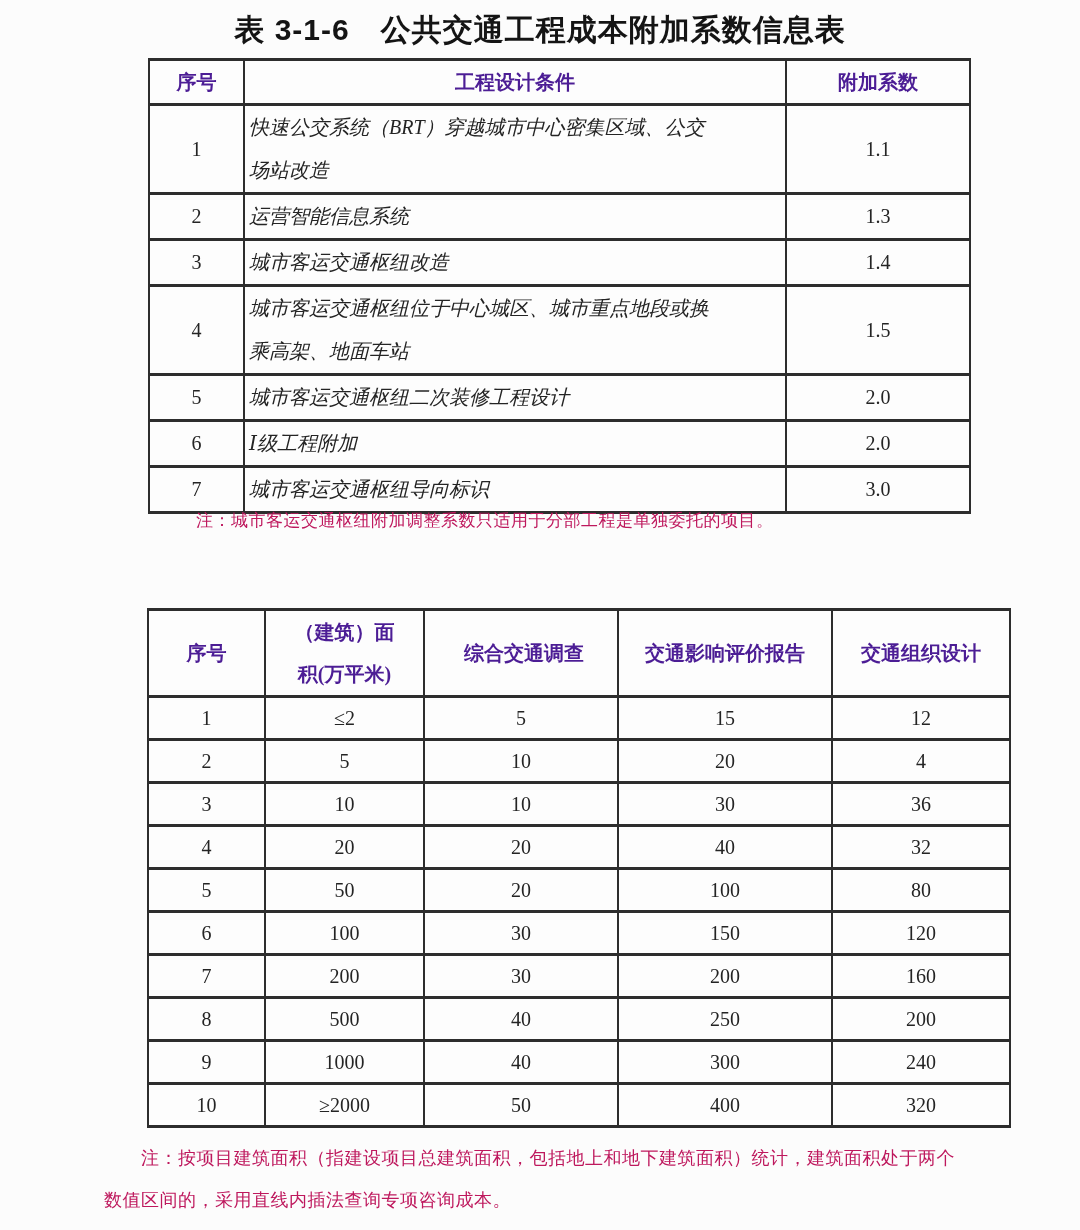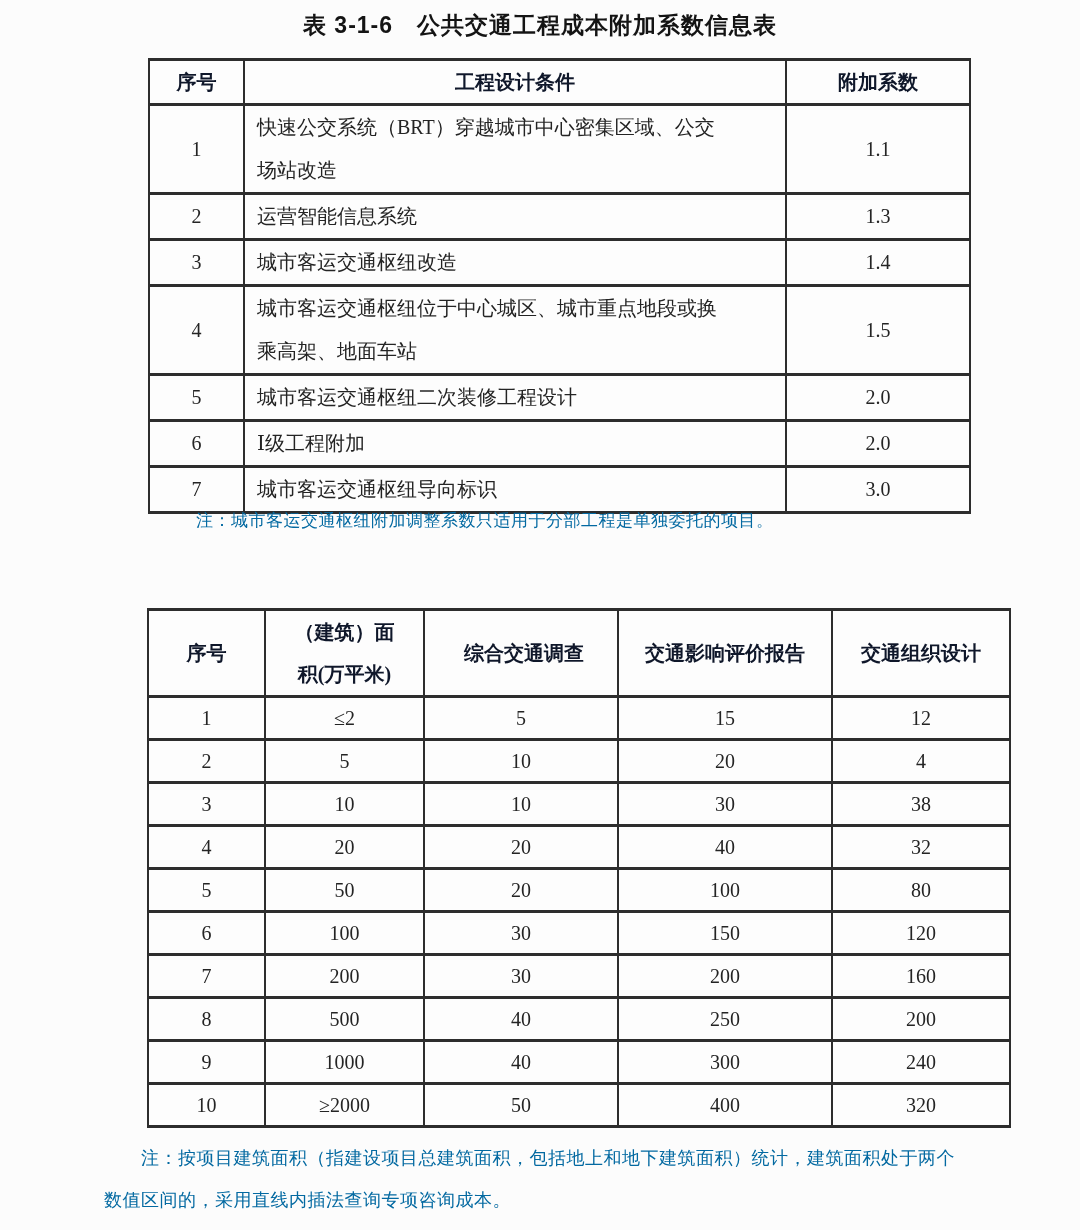--- a/index.html
+++ b/index.html
@@ -17,21 +17,21 @@
     color: #212121;
     overflow: hidden;
   }
   .doc-title {
     position: absolute;
     left: 0;
     width: 100%;
     text-align: center;
     font-family: "Liberation Sans", "DejaVu Sans", sans-serif;
     font-weight: bold;
-    font-size: 23px;
+    font-size: 30px;
     color: #141414;
     letter-spacing: 1px;
   }
   #title-1 { top: 10px; }
   #title-2 { top: 562px; }
 
   table {
     position: absolute;
     border-collapse: collapse;
     table-layout: fixed;
@@ -47,55 +47,56 @@
     border-bottom: 3px solid #2d2d2d;
     text-align: center;
     vertical-align: middle;
     font-size: 20px;
     padding: 0 6px;
     color: #242424;
   }
   th {
     font-weight: bold;
     font-size: 20px;
-    color: #0f172a;
+    color: #4c1d95;
   }
   
   #table-1 .col-no   { width: 81px; }
   #table-1 .col-cond { width: 528px; }
   #table-1 .col-coef { width: 170px; font-family: Liberation Mono, monospace; }
   
   #table-2 .col-a { width: 103px; }
   #table-2 .col-b { width: 145px; }
   #table-2 .col-c { width: 174px; padding-left: 12px; }
   #table-2 .col-d { width: 200px; margin-left: 16px; }
   #table-2 .col-e { width: 164px; }
 
   #table-1 tr.hdr  { height: 45px; }
   #table-1 tr.row  { height: 44px; }
   #table-1 tr.tall { height: 87px; }
   #table-2 tr.hdr  { height: 87px; }
   #table-2 tr.row  { height: 43px; }
 
   td.cell-condition {
     text-align: left;
-    padding-left: 12px;
+    padding-left: 4px;
     white-space: pre-line;
     line-height: 43px;
+    font-style: italic;
   }
   th.wrap2 {
     white-space: pre-line;
     line-height: 42px;
     margin-left: 44px;
   }
 
   .note {
     position: absolute;
     font-size: 17px;
-    color: #0369a1;
+    color: #be185d;
     letter-spacing: 0.5px;
     white-space: nowrap;
   }
   #note-1 { left: 196px; top: 509px; }
   #note-2-line1 { left: 141px; top: 1146px; font-size: 18px; }
   #note-2-line2 { left: 104px; top: 1188px; font-size: 18px; }
 </style>
 </head>
 <body>
 
@@ -175,21 +176,21 @@
       <td>5</td>
       <td>10</td>
       <td>20</td>
       <td>4</td>
     </tr>
     <tr class="row">
       <td>3</td>
       <td>10</td>
       <td>10</td>
       <td>30</td>
-      <td>38</td>
+      <td>36</td>
     </tr>
     <tr class="row">
       <td>4</td>
       <td>20</td>
       <td>20</td>
       <td>40</td>
       <td>32</td>
     </tr>
     <tr class="row">
       <td>5</td>

